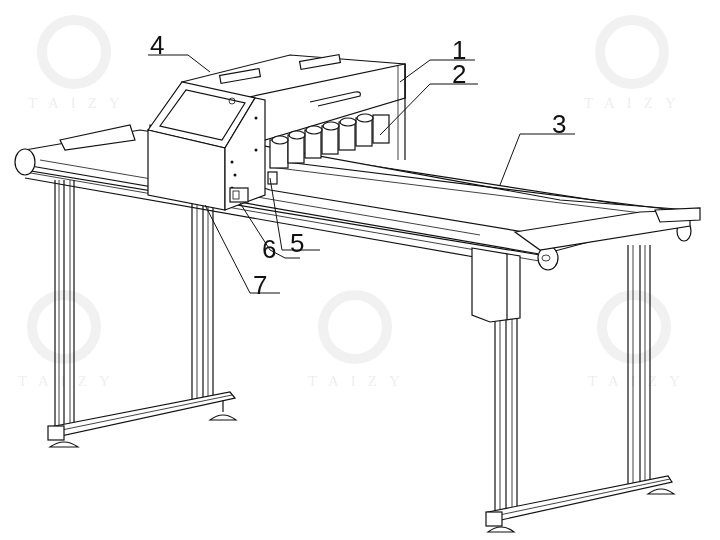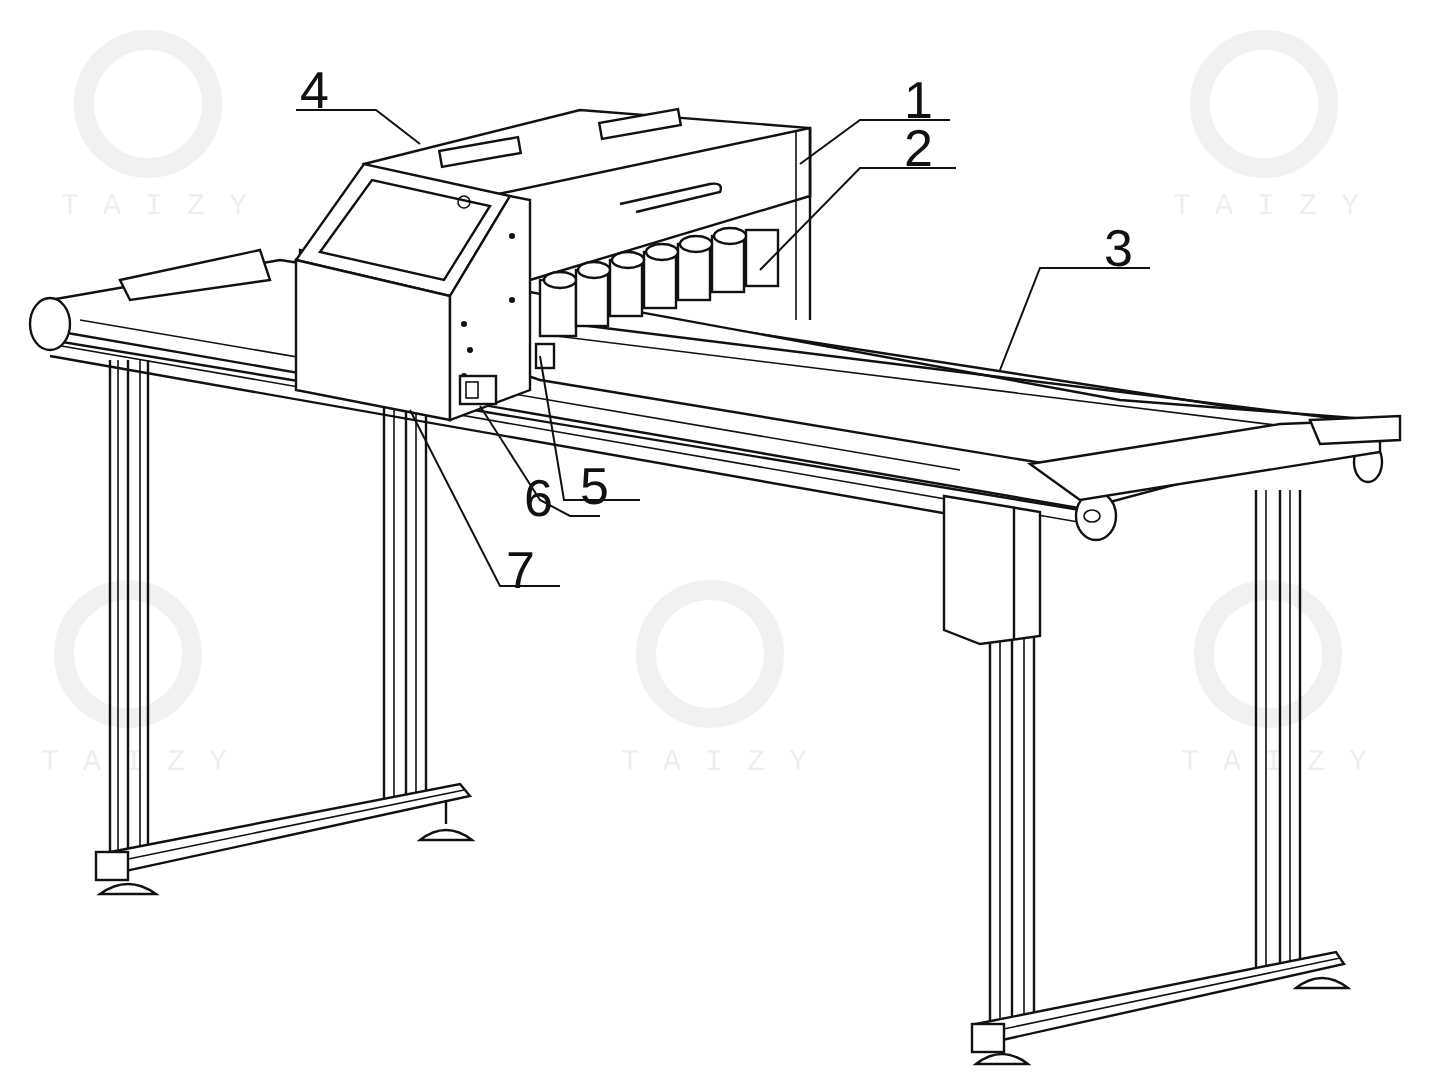--- a/index.html
+++ b/index.html
@@ -4,21 +4,21 @@
 <style>
   html,body{margin:0;padding:0;background:#ffffff;}
   body{width:720px;height:540px;overflow:hidden;font-family:"Liberation Sans",sans-serif;}
   #stage{position:relative;width:720px;height:540px;}
   svg{position:absolute;left:0;top:0;}
   .ln{stroke:#111;stroke-width:1.2;fill:none;}
   .ln2{stroke:#111;stroke-width:0.8;fill:none;}
   .fill{stroke:#111;stroke-width:1.2;fill:#fff;}
   .callout{stroke:#111;stroke-width:1;fill:none;}
   .label{position:absolute;font-size:26px;color:#111;line-height:1;font-family:"Liberation Sans",sans-serif;}
-  .wm{position:absolute;width:110px;text-align:center;color:#eeeeee;font-size:15px;letter-spacing:12px;font-family:Liberation Mono, monospace;}
+  .wm{position:absolute;width:110px;text-align:left;color:#eeeeee;font-size:15px;letter-spacing:12px;font-family:Liberation Serif, serif;}
   .wm-logo{position:absolute;width:74px;height:74px;border-radius:50%;border:10px solid #f1f1f1;box-sizing:border-box;}
 </style>
 </head>
 <body>
 
 <div id="stage">
 
   <div class="wm-logo" style="left:37px;top:15px;"></div>
   <div class="wm" style="left:28px;top:95px;">TAIZY</div>
   <div class="wm-logo" style="left:595px;top:15px;"></div>

